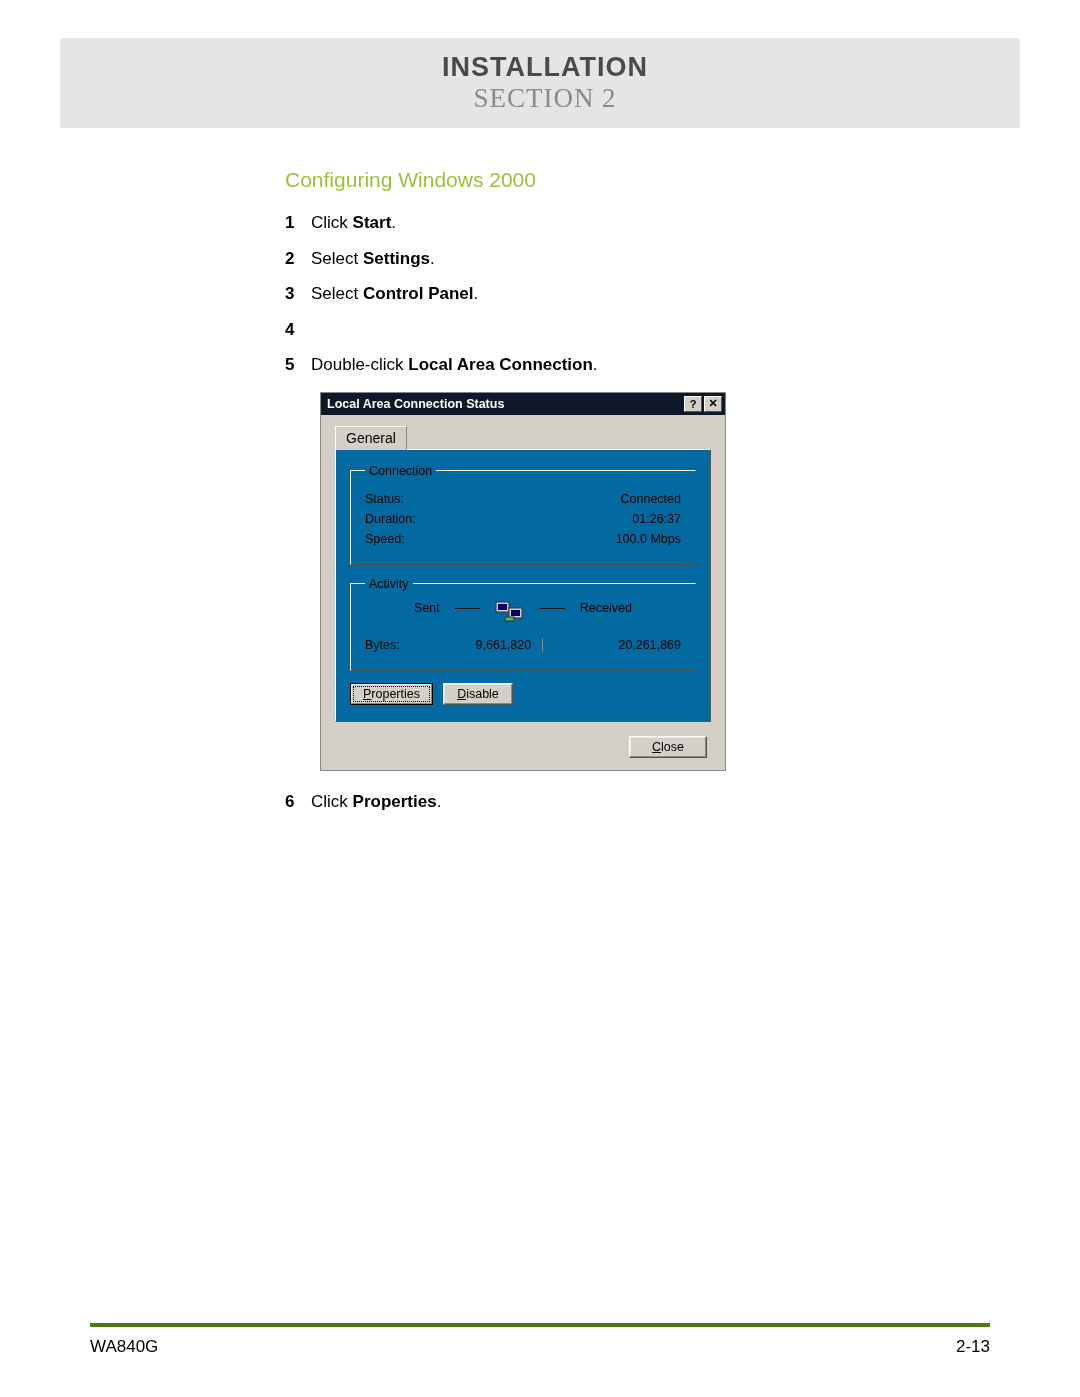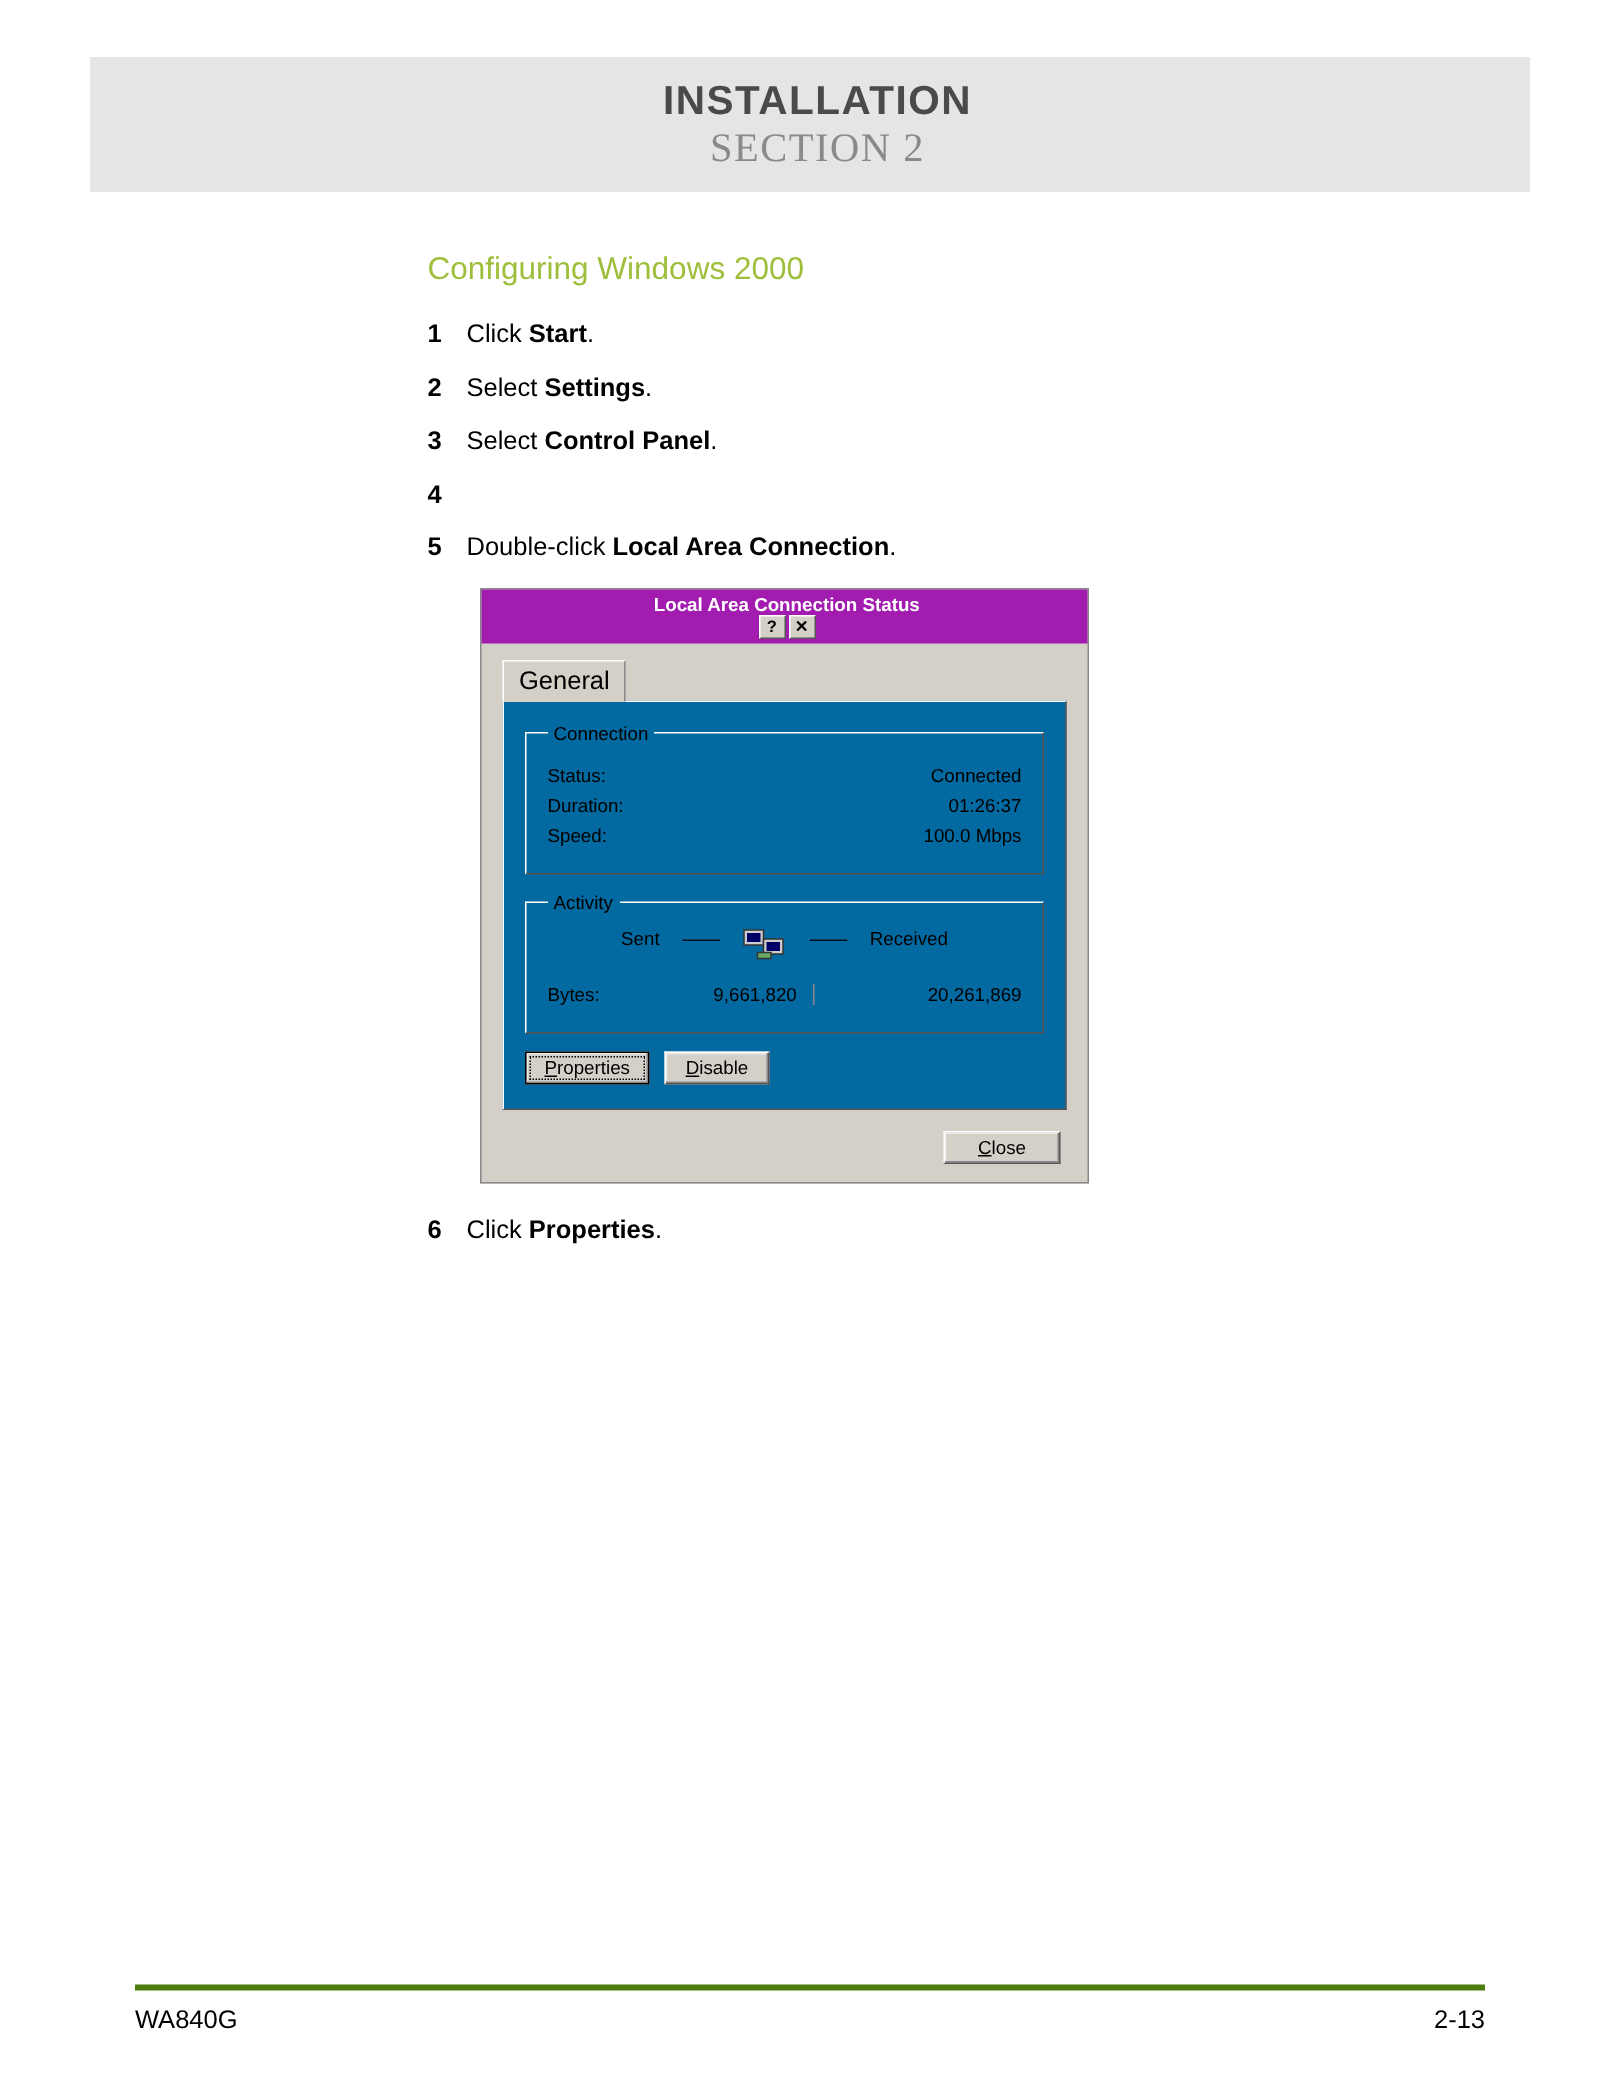--- a/index.html
+++ b/index.html
@@ -72,29 +72,28 @@
     margin-left: 35px;
     margin-top: 6px;
     margin-bottom: 18px;
     border: 1px solid #888;
     background: #d4d0c8;
     font-family: Tahoma, sans-serif;
     font-size: 12.5px;
     color: #000;
   }
   .titlebar {
-    background: #a21caf;
+    background: #0f172a;
     color: #fff;
     font-weight: bold;
     font-size: 12.5px;
     padding: 3px 3px 3px 6px;
     display: flex;
     justify-content: space-between;
     align-items: center;
-    flex-direction: column;
   }
   .title-buttons { display: flex; gap: 0; }
   .tbtn {
     width: 18px; height: 16px;
     background: #d4d0c8;
     border: 1px solid #fff;
     border-right-color:#555; border-bottom-color:#555;
     color:#000; font-weight:bold;
     font-size:11px;
     display:flex; align-items:center; justify-content:center;
@@ -106,21 +105,21 @@
   .tab {
     display:inline-block;
     background:#d4d0c8;
     border:1px solid #888;
     border-bottom:1px solid #d4d0c8;
     padding:3px 10px 3px 10px;
     position:relative;
     top:1px;
     border-top-color:#fff;
     border-left-color:#fff;
-    font-size:17px;
+    font-size:14px;
   }
   .tab-panel {
     border:1px solid #888;
     border-top-color:#fff;
     border-left-color:#fff;
     border-right-color:#555;
     border-bottom-color:#555;
     background:#0369a1;
     padding: 14px 14px 16px 14px;
   }

